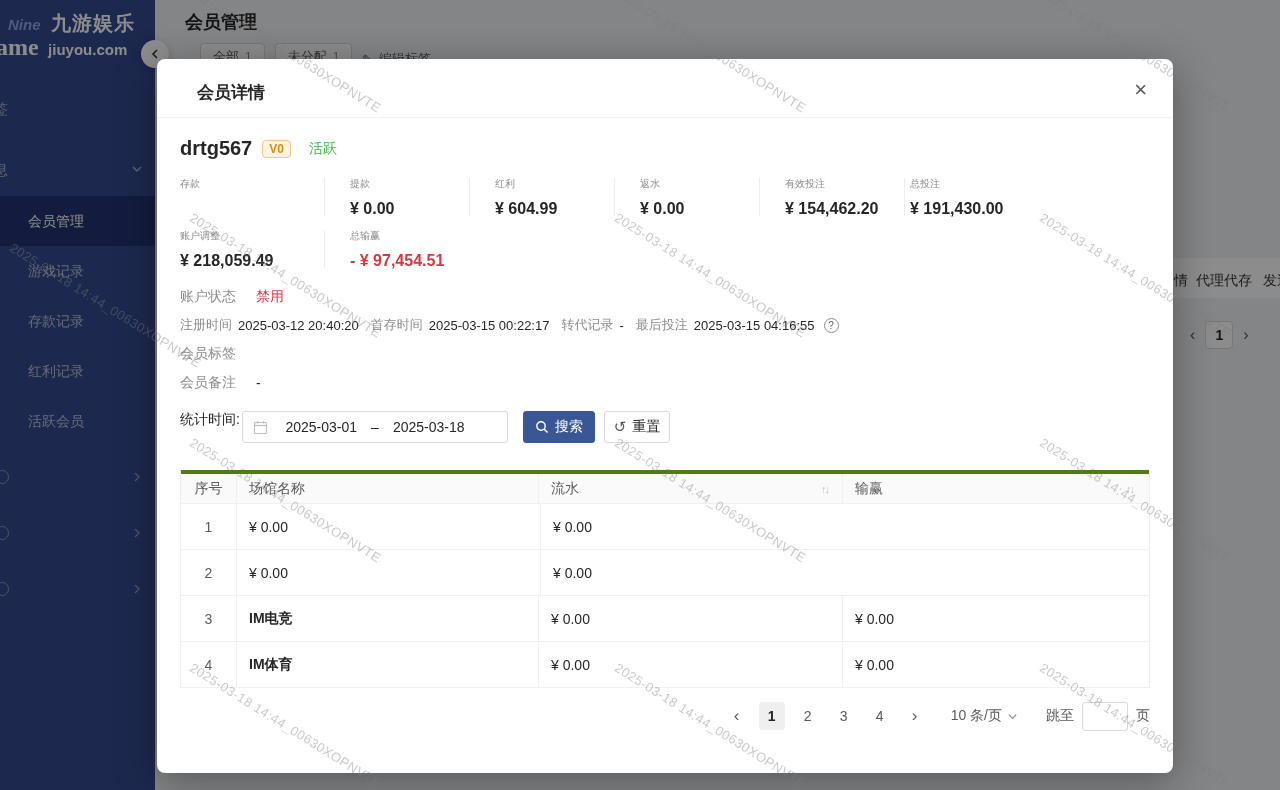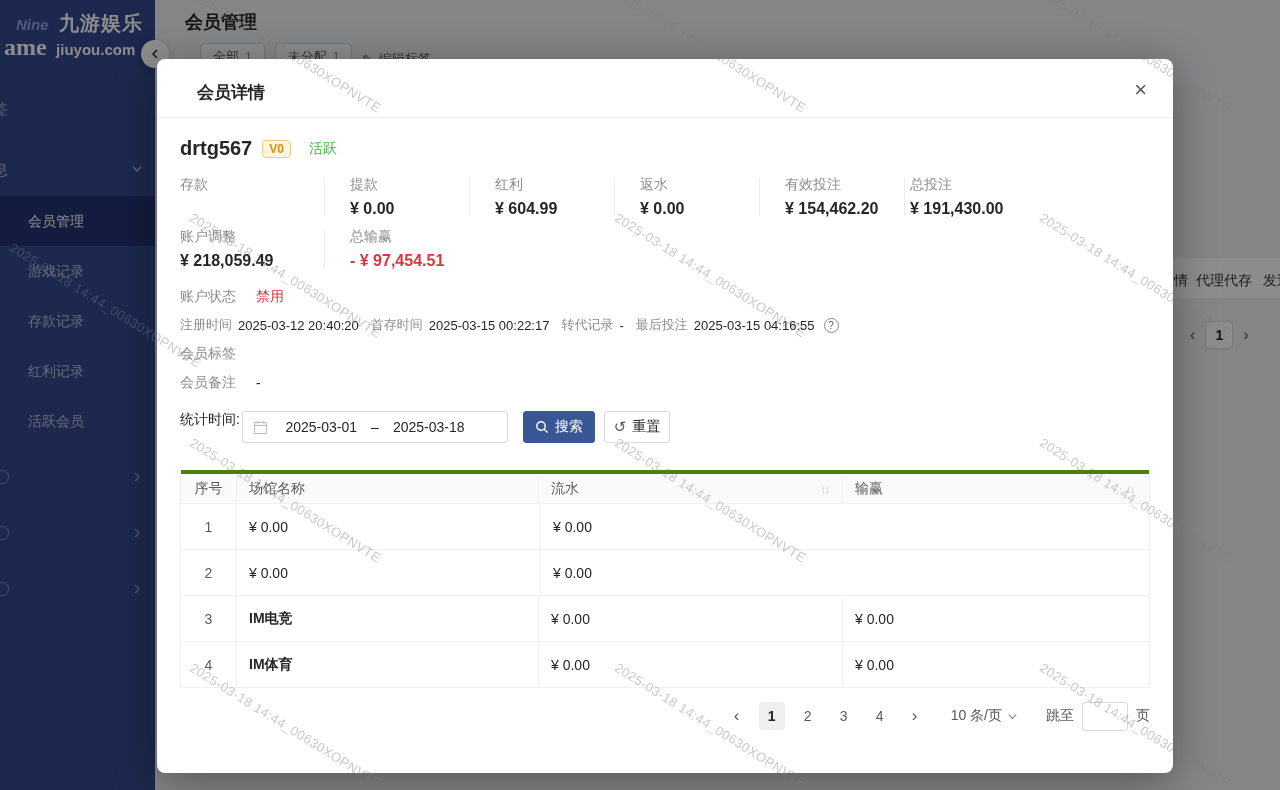--- a/index.html
+++ b/index.html
@@ -18,21 +18,21 @@
   .tab .count { font-size:12px; color:#8c8c8c; }
   .edit-tags { position:absolute; left:362px; top:50px; font-size:13px; color:#595959; display:flex; gap:6px; align-items:center; cursor:pointer; }
   .right-panel { position:absolute; left:1166px; top:258px; width:114px; height:40px; background:#fff; }
   .right-col { position:absolute; top:272px; font-size:14px; color:#333; white-space:nowrap; }
   .bg-pager { position:absolute; top:321px; left:1190px; display:flex; align-items:center; gap:10px; }
   .bg-pager .arrow { font-size:16px; color:#595959; cursor:pointer; }
   .bg-pager .page-box { width:28px; height:28px; background:#fff; border:1px solid #d9d9d9; border-radius:4px;
        display:flex; align-items:center; justify-content:center; font-size:14px; font-weight:600; color:#262626; cursor:pointer; }
   
   .sidebar { position:absolute; left:0; top:0; width:155px; height:790px; background:#334a8e; z-index:2; }
-  .logo { position:absolute; left:0; top:12px; width:155px; color:#fff; line-height:1.1; white-space:nowrap; overflow:hidden;padding-left:8px; }
+  .logo { position:absolute; left:0; top:12px; width:155px; color:#fff; line-height:1.1; white-space:nowrap; overflow:hidden; }
   .logo .brand-top { font-size:15px; font-weight:700; font-style:italic; color:#8ea4e8; margin-left:8px; }
   .logo .brand-cn { font-size:20px; font-weight:700; margin-left:6px; letter-spacing:1px; }
   .logo .brand-bottom { font-size:24px; font-weight:700; margin-left:-4px; font-family:"Liberation Serif","DejaVu Serif",serif; }
   .logo .domain { font-size:15px; font-weight:700; margin-left:5px; }
   .partial-top { position:absolute; left:-7px; top:100px; font-size:15px; color:rgba(255,255,255,.5); }
   .parent-item { position:absolute; left:0; top:158px; width:155px; height:24px; color:rgba(255,255,255,.6);
        font-size:15px; display:flex; align-items:center; cursor:pointer; }
   .parent-item .pchar { margin-left:-7px; }
   .parent-item .chev { position:absolute; right:12px; top:5px; }
   .menu { position:absolute; left:0; top:196px; width:155px; }
@@ -53,21 +53,21 @@
   .m-title { position:absolute; left:40px; top:22px; font-size:17px; font-weight:700; color:#262626; }
   .m-close { position:absolute; right:26px; top:20px; font-size:22px; line-height:22px; color:#595959; cursor:pointer; }
   .member-row { position:absolute; left:23px; top:78px; display:flex; align-items:center; gap:10px; }
   .member-name { font-size:20px; font-weight:700; color:#262626; }
   .level-badge { font-size:12px; font-weight:700; color:#d98e0b; background:#fdf4e3; border:1px solid #f0c987;
        border-radius:4px; padding:1px 6px; }
   .member-status { font-size:14px; color:#45b649; margin-left:8px; }
   .stats-row { position:absolute; left:23px; display:flex; }
   .stats-row.r1 { top:115px; } .stats-row.r2 { top:167px; }
   .stat { position:relative; }
-  .stat .lbl { font-size:14px; color:#8c8c8c; line-height:20px; }
+  .stat .lbl { font-size:10px; color:#8c8c8c; line-height:20px; }
   .stat .val { margin-top:3px; font-size:16px; font-weight:600; color:#262626; line-height:24px; }
   .stat .val.neg { color:#d9363e; }
   .stat.w0{width:170px}.stat.w1{width:145px}.stat.w2{width:145px}.stat.w3{width:145px}.stat.w4{width:125px}
   .stat.div::after { content:""; position:absolute; top:4px; right:25px; width:1px; height:38px; background:#ececec; }
   .stat.div.tight::after { right:5px; }
   .line-row { position:absolute; left:23px; display:flex; align-items:center; font-size:14px; }
   .line-row .lbl { color:#8c8c8c; }
   .row-status { top:229px; gap:20px; } .row-status .danger { color:#d9363e; }
   .row-details { top:257px; font-size:13px; gap:12px; }
   .dgroup { display:flex; align-items:center; gap:6px; }

